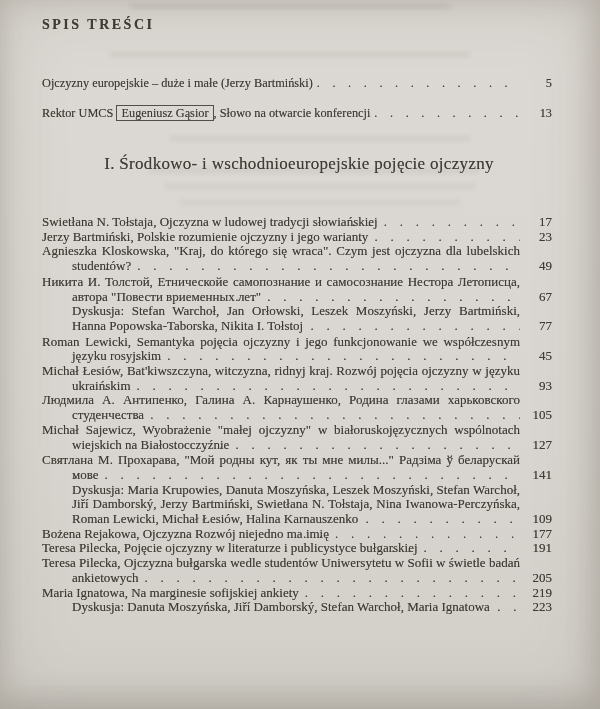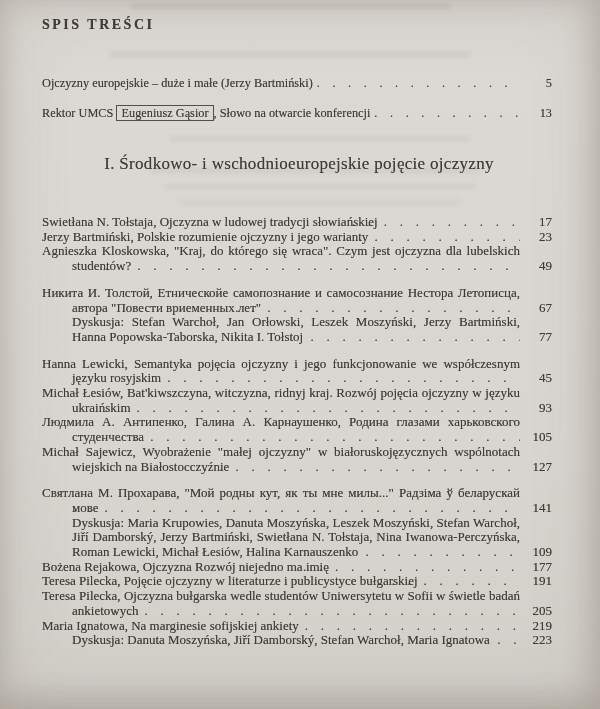--- a/index.html
+++ b/index.html
@@ -42,21 +42,21 @@
 
   .boxed { border: 1.2px solid #534e47; padding: 0 4px; }
 
   .section-heading {
     text-align: center; font-size: 17px; font-weight: normal;
     margin: 32px 0 0 0; line-height: 18px; letter-spacing: 0.3px;
   }
 
   .toc { margin-top: 42px; font-size: 13px; line-height: 14.7px; }
   .entry { position: relative; padding-right: 36px; }
-  .entry.gap { margin-top: 12px; }
+  .entry.gap { margin-top: 1px; }
   .entry .body {
     overflow: hidden;
     padding-left: 30px; text-indent: -30px;
     text-align: justify;
   }
   .entry.discussion .body { text-indent: 0; }
 
   .title-i { }
 
   .leader {
@@ -119,21 +119,21 @@
     <div class="body"><span class="authors">Никита И. Толстой,</span> <span class="title-i">Етническойе самопознание и самосознание Нестора Летописца, автора "Повести вриеменных лет"</span><span class="leader"></span></div>
     <span class="num">67</span>
   </div>
 
   <div class="entry discussion">
     <div class="body"><span class="authors">Dyskusja: Stefan Warchoł, Jan Orłowski, Leszek Moszyński, Jerzy Bartmiński, Hanna Popowska-Taborska, Nikita I. Tołstoj</span> <span class="leader"></span></div>
     <span class="num">77</span>
   </div>
 
   <div class="entry gap">
-    <div class="body"><span class="authors">Hanna Lewicki,</span> <span class="title-i">Semantyka pojęcia ojczyzny i jego funkcjonowanie we współczesnym języku rosyjskim</span><span class="leader"></span></div>
+    <div class="body"><span class="authors">Roman Lewicki,</span> <span class="title-i">Semantyka pojęcia ojczyzny i jego funkcjonowanie we współczesnym języku rosyjskim</span><span class="leader"></span></div>
     <span class="num">45</span>
   </div>
 
   <div class="entry">
     <div class="body"><span class="authors">Michał Łesiów,</span> <span class="title-i">Bat'kiwszczyna, witczyzna, ridnyj kraj. Rozwój pojęcia ojczyzny w języku ukraińskim</span><span class="leader"></span></div>
     <span class="num">93</span>
   </div>
 
   <div class="entry">
     <div class="body"><span class="authors">Людмила А. Антипенко, Галина А. Карнаушенко,</span> <span class="title-i">Родина глазами харьковского студенчества</span><span class="leader"></span></div>

